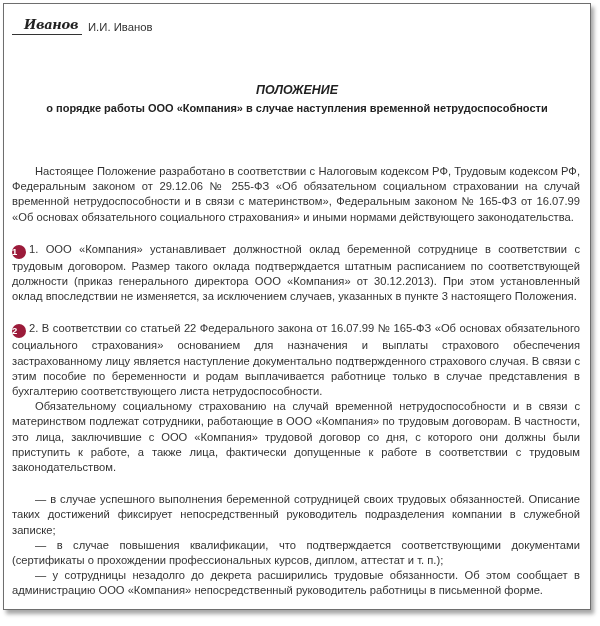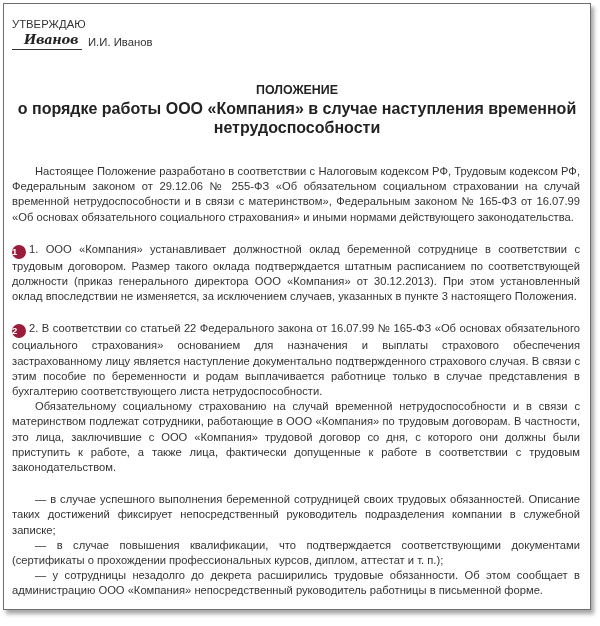--- a/index.html
+++ b/index.html
@@ -12,38 +12,37 @@
     font-family: "Liberation Sans", sans-serif;
     color: #333;
     font-size: 11.2px;
     line-height: 15.2px;
   }
   .approve { position: absolute; left: 8px; top: 13px; font-size: 11.3px; line-height: 15px; color: #333; }
   .sig-row { display: flex; align-items: flex-end; margin-top: 1px; }
   .sig-line { width: 70px; border-bottom: 1px solid #333; text-align: center; margin-right: 6px; height: 16px; position: relative; }
   .sig-hand { font-family: "DejaVu Serif", serif; font-style: italic; font-weight: bold; font-size: 13px; color: #222; position: absolute; left: 12px; top: -1px; letter-spacing: -0.3px; }
   .title-block { position: absolute; left: 0; right: 0; top: 78px; text-align: center; font-weight: bold; color: #222; }
-  .title-block .t1 { font-size: 12.4px; line-height: 17px; }
-  .title-block .t2 { font-size: 16px; line-height: 19px; }
+  .title-block .t1 { font-size: 12.4px; line-height: 17px; font-style: italic; }
+  .title-block .t2 { font-size: 11px; line-height: 19px; }
   .body { position: absolute; left: 8px; right: 10px; top: 160px; }
   .p { text-align: justify; margin: 0; text-align-last: left; }
   .indent { text-indent: 23px; }
   .gap { margin-top: 17px; }
   .badge {
     display: inline-block; width: 14px; height: 14px; border-radius: 50%;
     background: #9b1b3a; color: #fff; font-weight: bold; font-size: 9.5px;
     line-height: 14px; text-align: center; text-indent: 0; vertical-align: -2px; margin-right: 3px;
   }
 </style>
 </head>
 <body>
 
 <div class="page">
   <div class="approve">
-    <div>УТВЕРЖДАЮ</div>
     <div class="sig-row">
       <div class="sig-line">
         <span class="sig-hand">Иванов</span>
       </div>
       <span>И.И. Иванов</span>
     </div>
   </div>
 
   <div class="title-block">
     <div class="t1">ПОЛОЖЕНИЕ</div>

